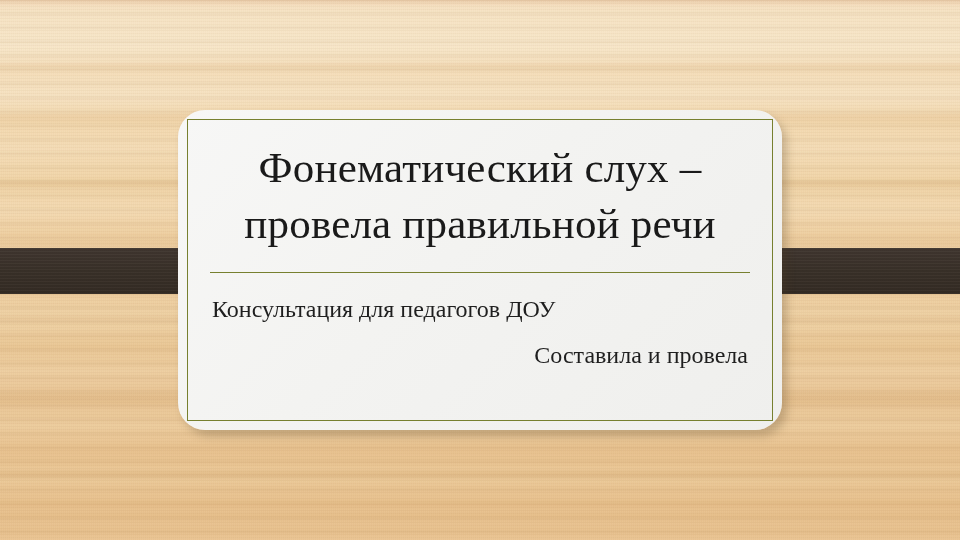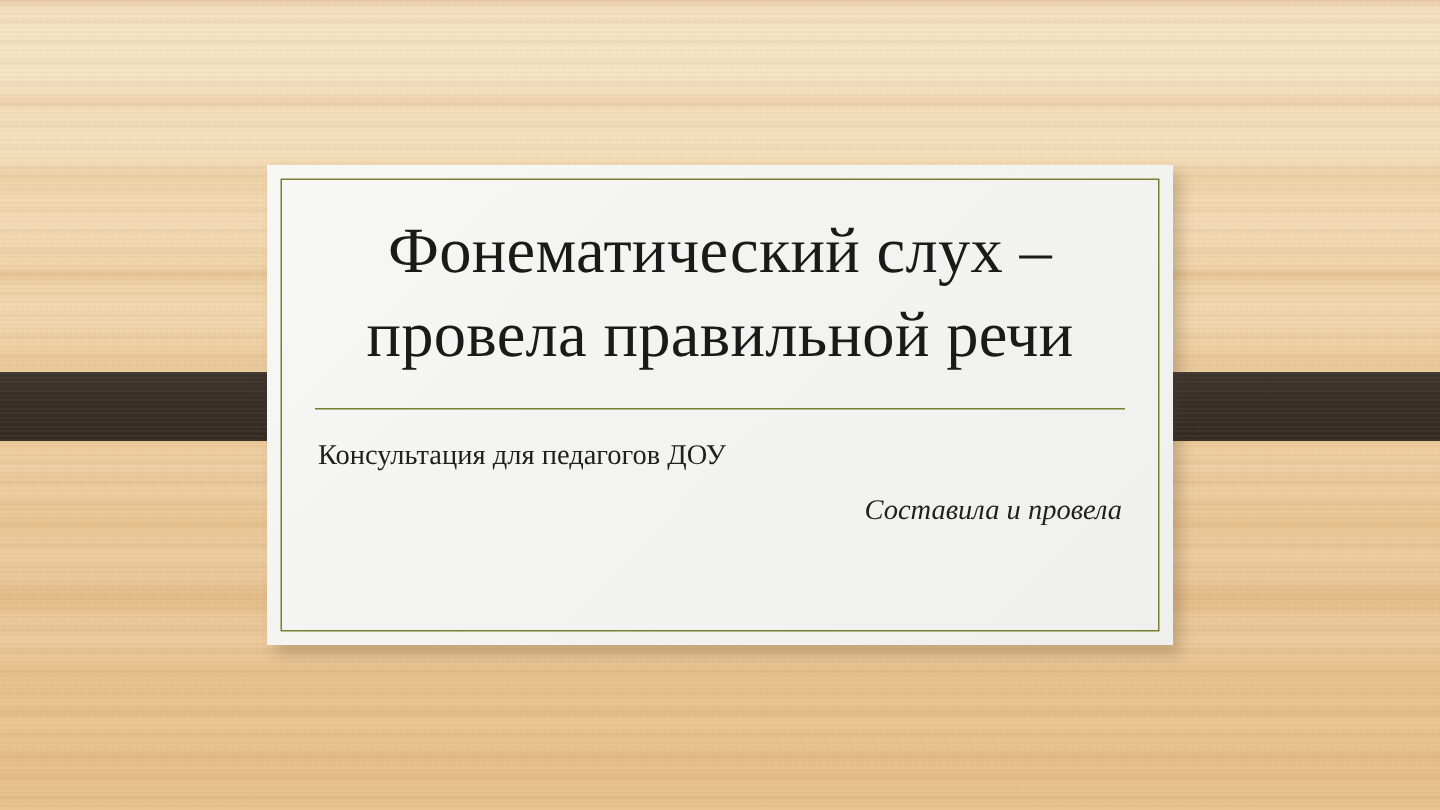--- a/index.html
+++ b/index.html
@@ -115,20 +115,21 @@
 
   
   .card {
     position: absolute;
     left: 178px;
     top: 110px;
     width: 604px;
     height: 320px;
     background: linear-gradient(135deg, #f7f7f6 0%, #f3f3f1 45%, #efefed 100%);
     box-shadow: 5px 6px 9px rgba(80,60,35,0.26);
+    border-radius: 27px;
   }
   .card-inner-border {
     position: absolute;
     left: 9px;
     top: 9px;
     right: 9px;
     bottom: 9px;
     border: 1.2px solid #77802f;
     pointer-events: none;
   }
@@ -162,26 +163,26 @@
     height: 0;
     border-top: 1.2px solid #77802f;
   }
 
   .sub {
     position: absolute;
     left: 34px;
     right: 34px;
     top: 176px;
     color: #1f1f1f;
-    font-size: 19px;
+    font-size: 24px;
     line-height: 1.93;
   }
   .sub-line { display: block; white-space: nowrap; }
   .sub-line.left  { text-align: left; }
-  .sub-line.right { text-align: right; font-style: italic; }
+  .sub-line.right { text-align: right; }
 </style>
 </head>
 <body>
 
 <div id="slide">
 
   <div class="wood-base"></div>
   <div class="wood-bands"></div>
   <div class="wood-grain"></div>
   <div class="wood-noise"></div>

